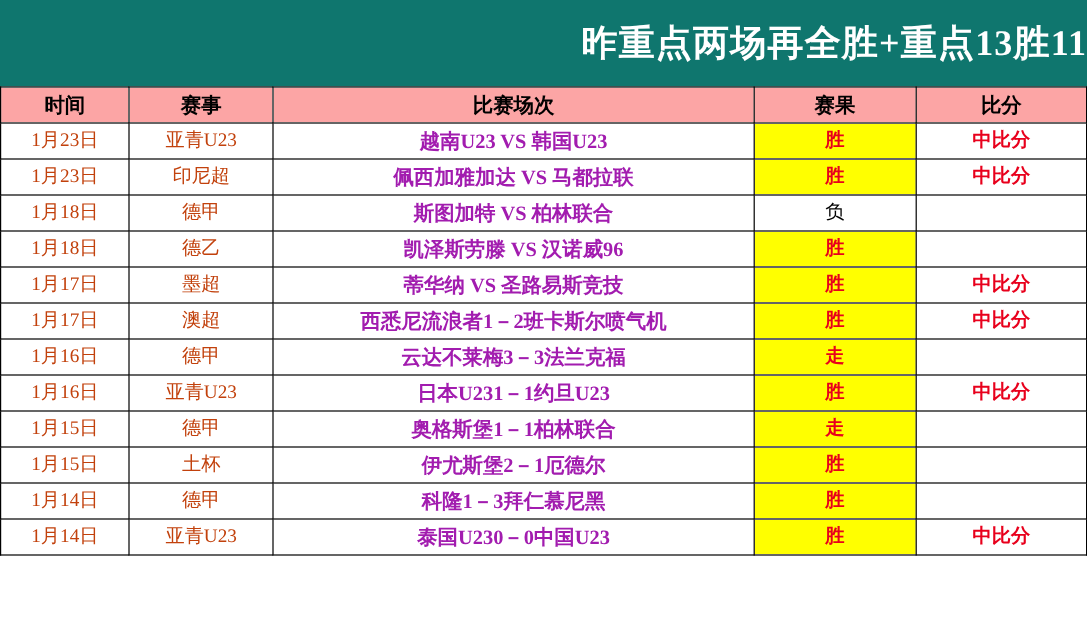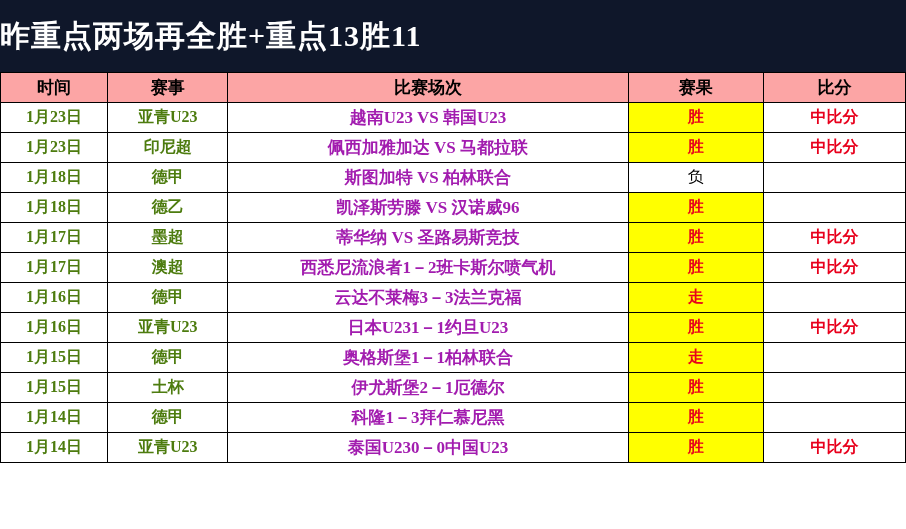--- a/index.html
+++ b/index.html
@@ -15,24 +15,24 @@
   }
   .page {
     width: 906px;
     height: 529px;
     position: relative;
     background: #ffffff;
     box-sizing: border-box;
   }
   .banner {
     height: 72px;
-    background: #0f172a;
+    background: #0f766e;
     display: flex;
     align-items: center;
-    justify-content: flex-start;
+    justify-content: flex-end;
   }
   .banner-title {
     color: #ffffff;
     font-size: 30px;
     font-weight: bold;
     letter-spacing: 1px;
     font-family: "Liberation Serif", serif;
     white-space: nowrap;
   }
   table.picks {
@@ -51,23 +51,23 @@
     white-space: nowrap;
   }
   thead th {
     background: #fca5a5;
     color: #000000;
     font-size: 17px;
     font-weight: bold;
     height: 32px;
   }
   td.col-date, td.col-league {
-    color: #4d7c0f;
+    color: #c2410c;
     font-size: 16px;
-    font-weight: bold;
+    font-weight: normal;
   }
   td.col-match {
     color: #a21caf;
     font-size: 17px;
     font-weight: bold;
   }
   td.col-result {
     color: #e8001c;
     font-size: 16px;
     font-weight: bold;

